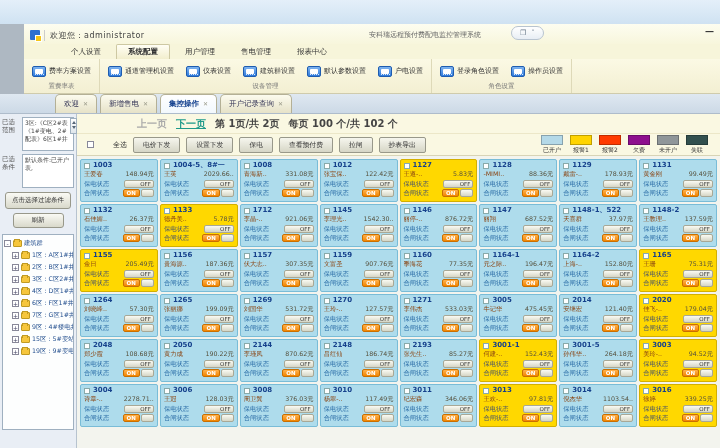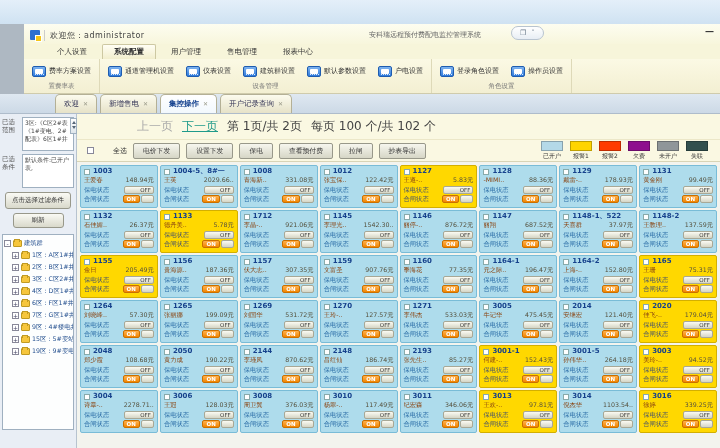--- a/index.html
+++ b/index.html
@@ -21,21 +21,21 @@
     width:5px; height:5px; background:#f5c518; border:1px solid #fff; }
   .welcome { color:#444; letter-spacing:0.5px; border-left:1px solid #ccc; padding-left:5px; }
   .app-title { position:absolute; left:345px; font-size:7px; color:#666; }
   .ribbon-toggle { position:absolute; left:487px; top:2px; height:14px;
     border:1px solid #b8c4d0; border-radius:8px; background:linear-gradient(#fff,#e8eef4);
     display:flex; align-items:center; gap:5px; padding:0 8px; color:#6a7a8a; font-size:7px; }
   .min-btn { position:absolute; right:6px; top:2px; color:#333; font-weight:bold; font-size:9px; }
 
   
   .ribbon-tabs { position:absolute; top:44px; left:24px; right:0; height:15px;
-    background:#f7f5da; display:flex; align-items:flex-end; padding-left:22px; gap:4px; }
+    background:#f7f5da; display:flex; align-items:flex-end; padding-left:36px; gap:4px; }
   .rtab { font-size:7.5px; color:#333; padding:2px 11px 2px; cursor:default; }
   .rtab.active { font-weight:bold; background:linear-gradient(#fffef4,#f2eecd);
     border:1px solid #cdc8a2; border-bottom:none; border-radius:2px 2px 0 0; }
 
   
   .ribbon-body { position:absolute; top:59px; left:24px; right:0; height:35px;
     background:linear-gradient(#fbf9e4,#f3efd2); border-bottom:1px solid #cfcbac;
     display:flex; }
   .rgroup { display:flex; flex-direction:column; border-right:1px solid #ded9b8;
     padding:3px 8px 1px; }
@@ -85,22 +85,22 @@
   .texp { width:7px; height:7px; border:1px solid #889; background:#fff; color:#446;
     font-size:6px; line-height:5px; text-align:center; flex:none; }
   .tfolder { width:9px; height:7px; background:#f6c63d; border:1px solid #c09a22;
     border-radius:1px; position:relative; flex:none; }
   .tfolder::before { content:""; position:absolute; top:-2px; left:0; width:4px; height:2px;
     background:#f6c63d; border:1px solid #c09a22; border-bottom:none; }
 
   .content { flex:1; background:#d9e2eb; display:flex; flex-direction:column; }
 
   
-  .pager { height:26px; background:#faf8e2; border-bottom:1px solid #ece7c8;
-    display:flex; align-items:center; gap:9px; padding-left:60px; font-size:12px; }
+  .pager { height:20px; background:#faf8e2; border-bottom:1px solid #ece7c8;
+    display:flex; align-items:center; gap:9px; padding-left:60px; font-size:10px;font-weight:bold; }
   .pg-prev { color:#aaa; }
   .pg-next { color:#1f9a8a; text-decoration:underline; }
   .pg-info { color:#444; }
 
   
   .toolbar { height:22px; background:#faf8e2; border-bottom:1px solid #d8d4b6;
     display:flex; align-items:center; gap:6px; padding:0 8px 0 10px; }
   .selwrap { display:flex; align-items:center; gap:19px; font-size:7px; color:#333; }
   .selwrap .cb { width:7px; height:7px; border:1px solid #889; background:#fff; }
   .tbtn { background:linear-gradient(#f6f6ee,#d6d6c6); border:1px solid #98988a;

